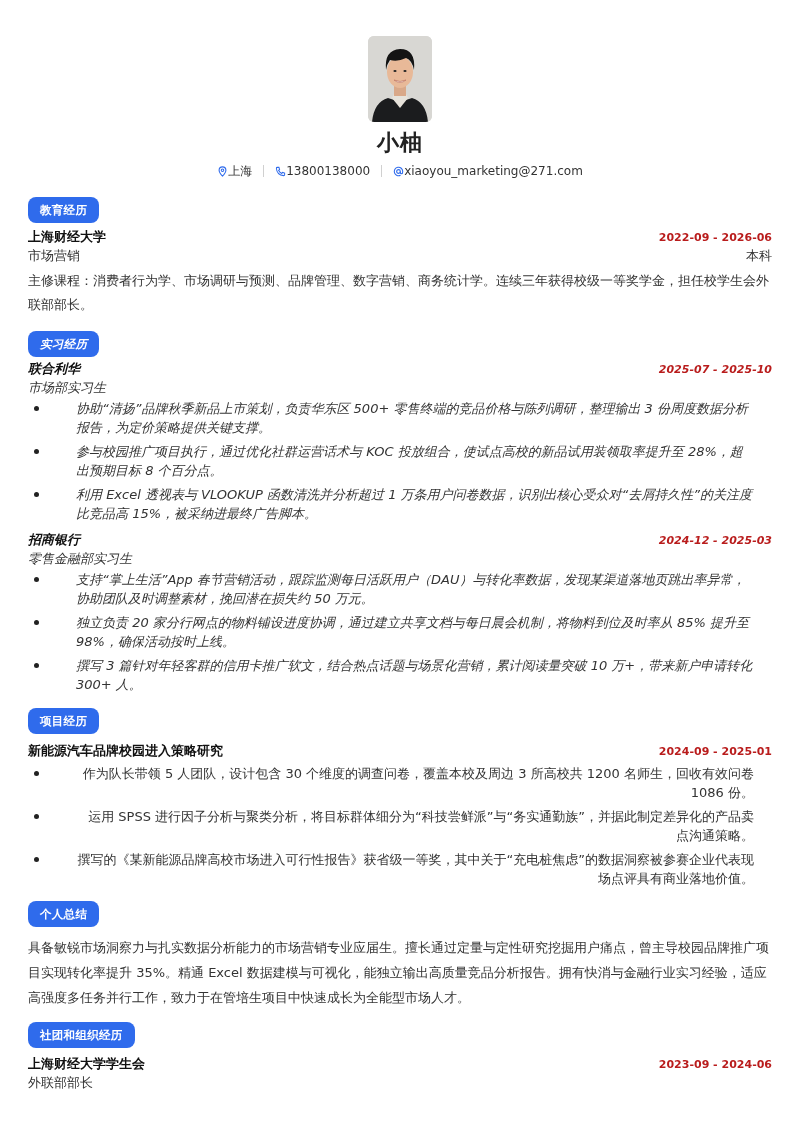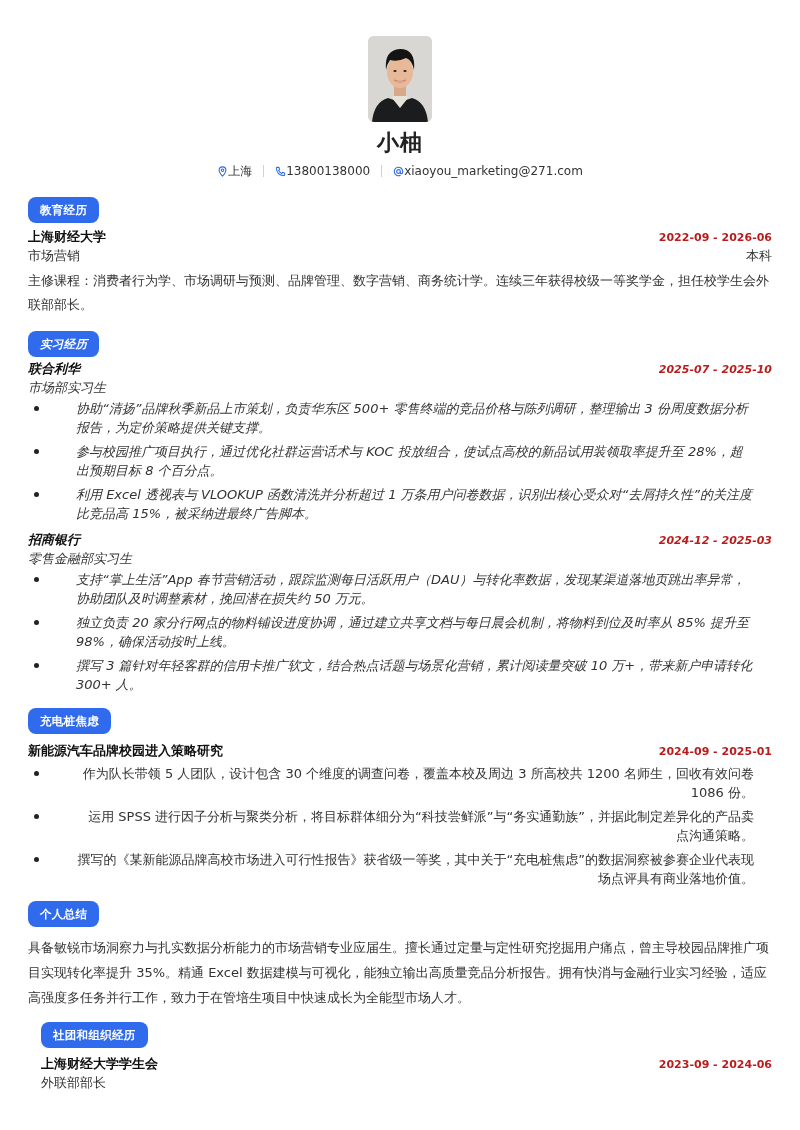--- a/index.html
+++ b/index.html
@@ -122,40 +122,40 @@
       <div class="sub" style="line-height:18px;">零售金融部实习生</div>
       <ul class="bullets">
         <li>支持“掌上生活”App 春节营销活动，跟踪监测每日活跃用户（DAU）与转化率数据，发现某渠道落地页跳出率异常，协助团队及时调整素材，挽回潜在损失约 50 万元。</li>
         <li>独立负责 20 家分行网点的物料铺设进度协调，通过建立共享文档与每日晨会机制，将物料到位及时率从 85% 提升至 98%，确保活动按时上线。</li>
         <li>撰写 3 篇针对年轻客群的信用卡推广软文，结合热点话题与场景化营销，累计阅读量突破 10 万+，带来新户申请转化 300+ 人。</li>
       </ul>
     </div>
   </div>
 
   <div class="section" style="margin-top:14px;">
-    <div class="badge">充电桩焦虑</div>
+    <div class="badge">项目经历</div>
     <div style="margin-top:8px;text-align:right;">
       <div class="row" style="line-height:18px;">
         <span class="title">新能源汽车品牌校园进入策略研究</span>
         <span class="date">2024-09 - 2025-01</span>
       </div>
       <ul class="bullets" style="margin-top:3px;">
         <li>作为队长带领 5 人团队，设计包含 30 个维度的调查问卷，覆盖本校及周边 3 所高校共 1200 名师生，回收有效问卷 1086 份。</li>
         <li>运用 SPSS 进行因子分析与聚类分析，将目标群体细分为“科技尝鲜派”与“务实通勤族”，并据此制定差异化的产品卖点沟通策略。</li>
         <li>撰写的《某新能源品牌高校市场进入可行性报告》获省级一等奖，其中关于“充电桩焦虑”的数据洞察被参赛企业代表现场点评具有商业落地价值。</li>
       </ul>
     </div>
   </div>
 
   <div class="section" style="margin-top:13px;">
     <div class="badge">个人总结</div>
     <div class="para" style="margin-top:8px; line-height:25px;">具备敏锐市场洞察力与扎实数据分析能力的市场营销专业应届生。擅长通过定量与定性研究挖掘用户痛点，曾主导校园品牌推广项目实现转化率提升 35%。精通 Excel 数据建模与可视化，能独立输出高质量竞品分析报告。拥有快消与金融行业实习经验，适应高强度多任务并行工作，致力于在管培生项目中快速成长为全能型市场人才。</div>
   </div>
 
-  <div class="section" style="margin-top:12px;margin-left:13px;">
+  <div class="section" style="margin-top:12px;">
     <div class="badge">社团和组织经历</div>
     <div style="margin-top:7px;">
       <div class="row" style="line-height:18px;">
         <span class="title">上海财经大学学生会</span>
         <span class="date">2023-09 - 2024-06</span>
       </div>
       <div class="sub" style="line-height:18px;">外联部部长</div>
     </div>
   </div>
 

